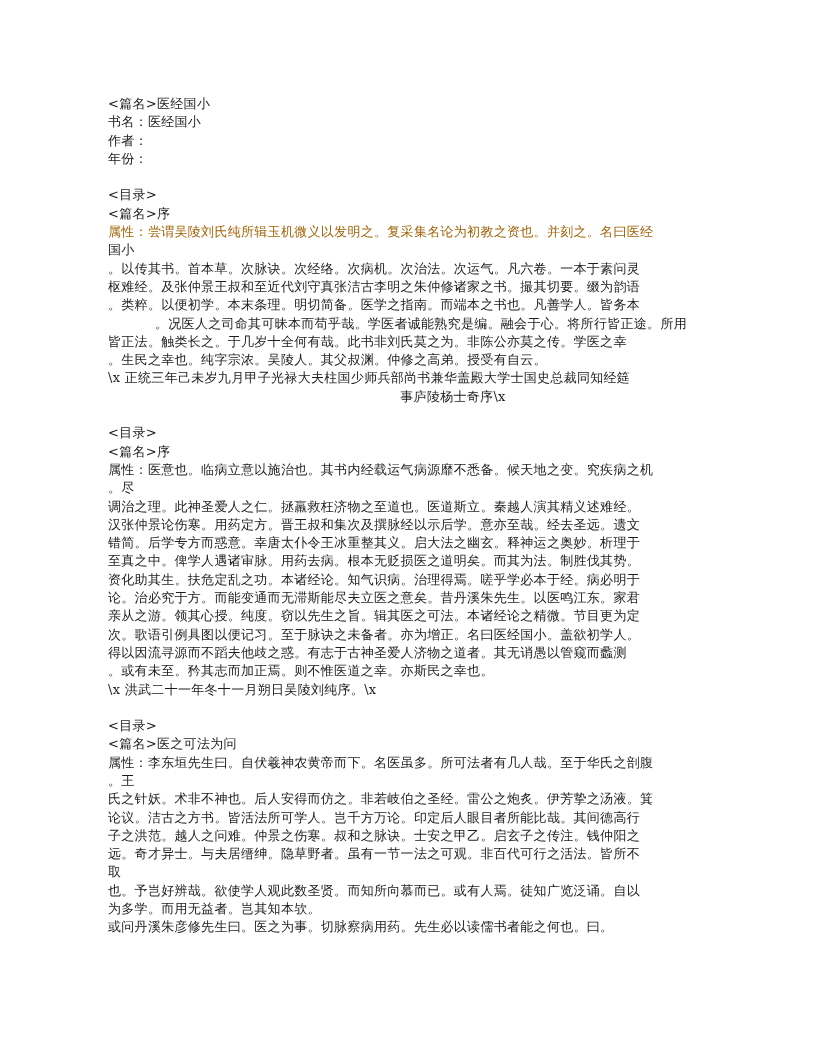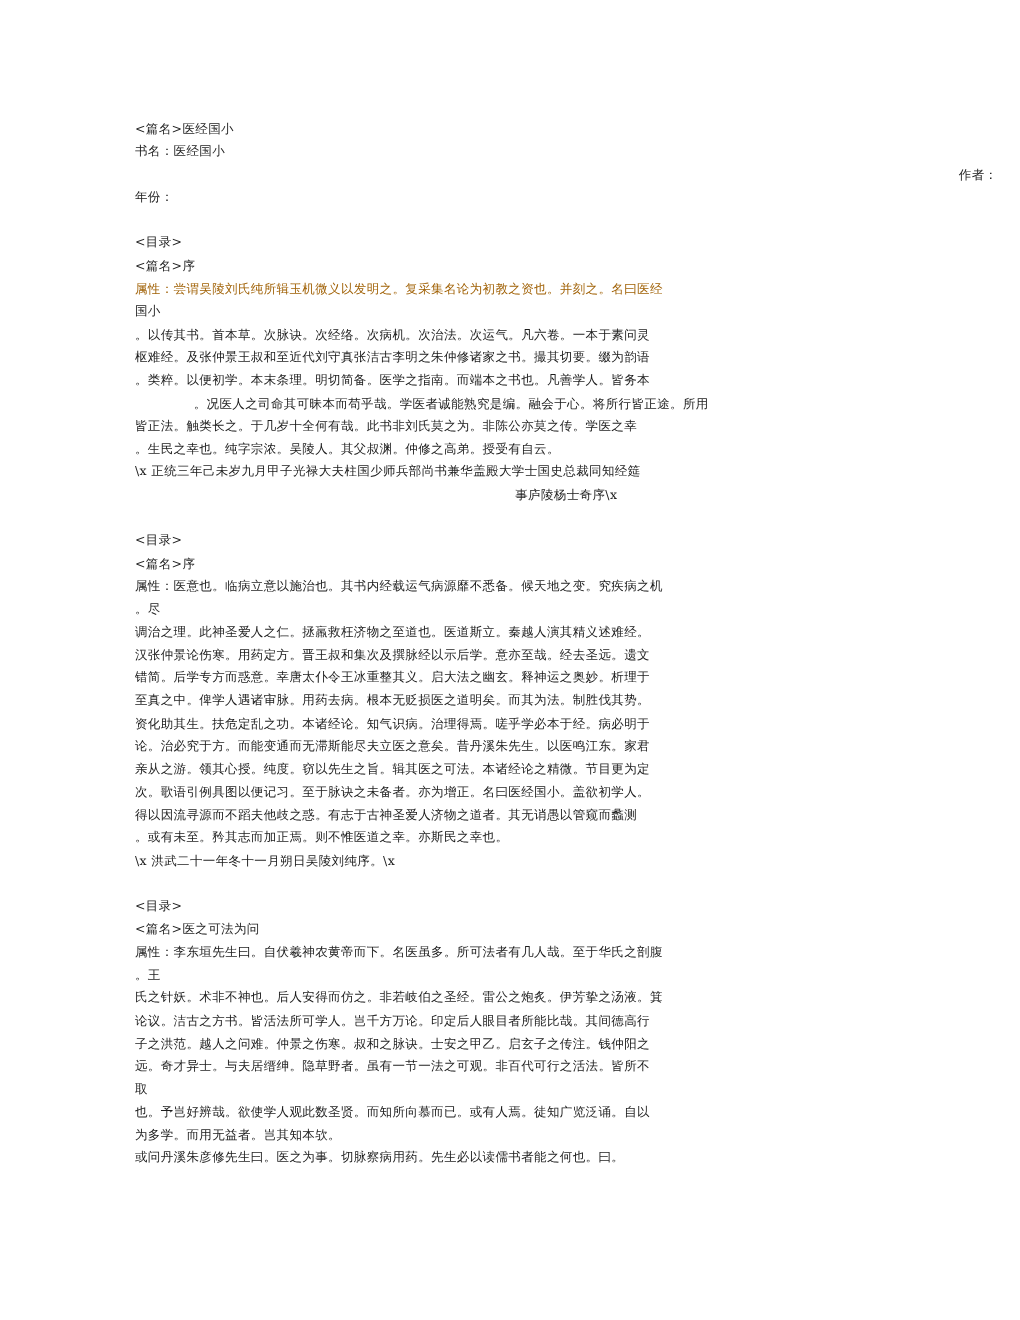--- a/index.html
+++ b/index.html
@@ -14,38 +14,38 @@
     background: #ffffff;
     overflow: hidden;
     font-family: "DejaVu Serif", "Liberation Serif", serif;
   }
   .content {
     position: absolute;
     left: 108px;
     top: 95px;
     width: 690px;
     color: #1c1c1c;
-    font-size: 10px;
+    font-size: 13px;
     line-height: 18.3px;
     letter-spacing: 0.3px;
   }
   .line {
     height: 18.3px;
     white-space: nowrap;
     overflow: visible;
   }
 </style>
 </head>
 <body>
 
 <div class="page">
   <div class="content">
       <div class="line" style="color: rgb(28, 28, 28);">&lt;篇名&gt;医经国小</div>
       <div class="line" style="color: rgb(28, 28, 28);">书名：医经国小</div>
-      <div class="line" style="color: rgb(28, 28, 28); text-align: right;">作者：</div>
+      <div class="line" style="color: rgb(28, 28, 28);">作者：</div>
       <div class="line" style="color: rgb(28, 28, 28);">年份：</div>
       <div class="line" style="color: rgb(28, 28, 28);">&nbsp;</div>
       <div class="line" style="color: rgb(28, 28, 28);">&lt;目录&gt;</div>
       <div class="line" style="color: rgb(28, 28, 28);">&lt;篇名&gt;序</div>
       <div class="line" style="color: #a16207;">属性：尝谓吴陵刘氏纯所辑玉机微义以发明之。复采集名论为初教之资也。并刻之。名曰医经</div>
       <div class="line" style="color: rgb(28, 28, 28);">国小</div>
       <div class="line" style="color: rgb(28, 28, 28);">。以传其书。首本草。次脉诀。次经络。次病机。次治法。次运气。凡六卷。一本于素问灵</div>
       <div class="line" style="color: rgb(28, 28, 28);">枢难经。及张仲景王叔和至近代刘守真张洁古李明之朱仲修诸家之书。撮其切要。缀为韵语</div>
       <div class="line" style="color: rgb(28, 28, 28);">。类粹。以便初学。本末条理。明切简备。医学之指南。而端本之书也。凡善学人。皆务本</div>
       <div class="line" style="color: rgb(28, 28, 28); margin-left: 47px;">。况医人之司命其可昧本而苟乎哉。学医者诚能熟究是编。融会于心。将所行皆正途。所用</div>

